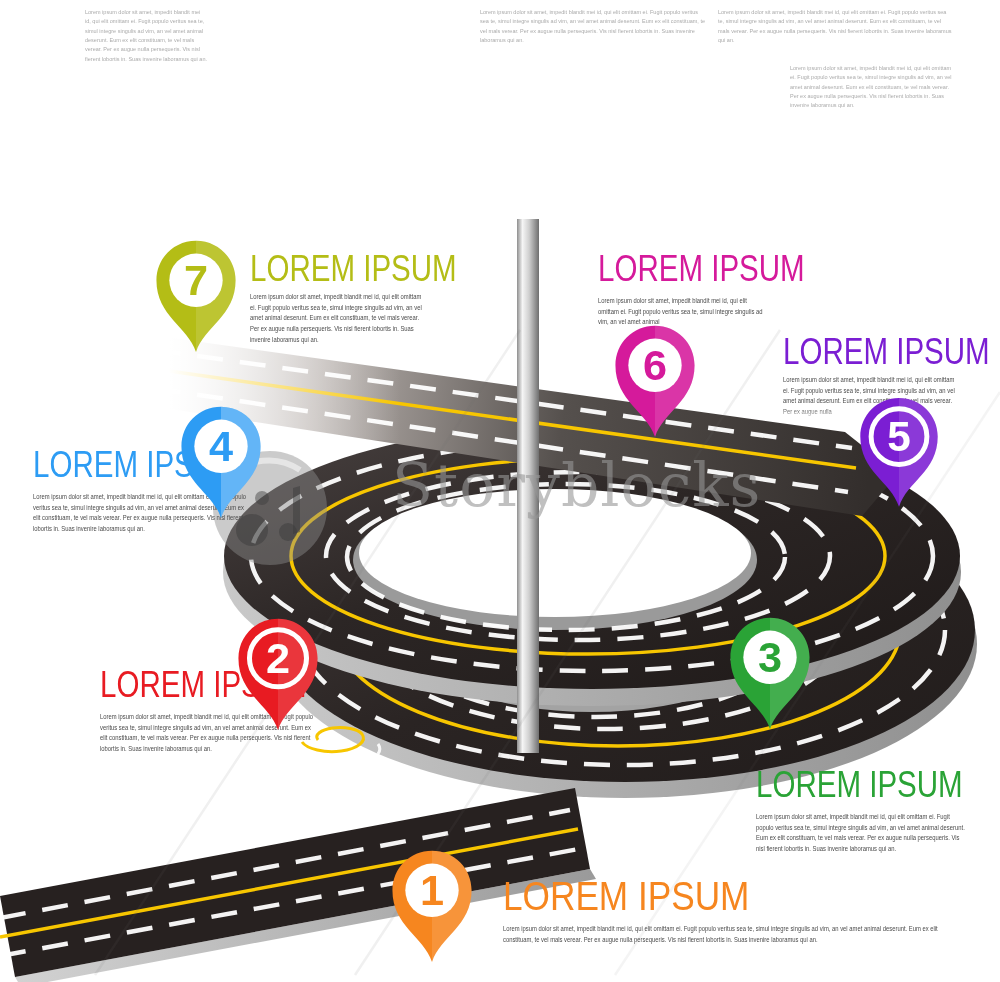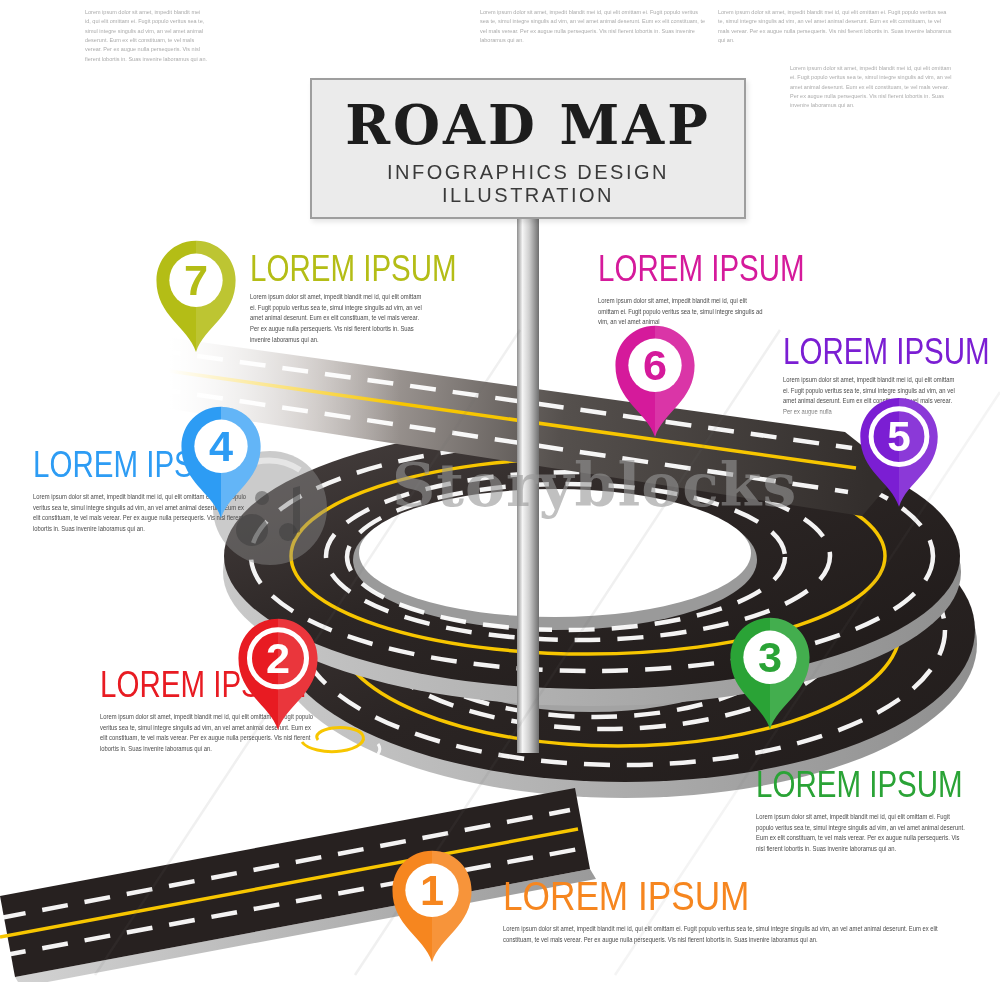--- a/index.html
+++ b/index.html
@@ -37,21 +37,21 @@
         transform:scaleX(.82);transform-origin:0 0;white-space:nowrap;font-weight:400;}
   .item-body{position:absolute;z-index:5;font-size:7.5px;line-height:1.42;color:#4b4b4b;
         transform:scaleX(.78);transform-origin:0 0;}
   .fade-bottom{max-height:44px;overflow:hidden;}
   .fade-wrap{position:absolute;z-index:5;}
   .fade-wrap::after{content:"";position:absolute;left:0;right:0;bottom:0;height:13px;
         background:linear-gradient(rgba(255,255,255,0),#fff);}
 
   
   .wm-text{position:absolute;left:392px;top:450px;z-index:4;
-        font-family:"DejaVu Serif",serif;font-weight:bold;font-size:60px;
+        font-family:"DejaVu Serif",serif;font-weight:normal;font-size:60px;
         letter-spacing:1px;color:rgba(150,150,150,.60);}
   
   .decor{position:absolute;z-index:2;font-size:5.5px;line-height:1.7;color:#ababab;
         overflow:hidden;}
 </style>
 </head>
 <body>
 
 <div id="stage">
 
@@ -152,24 +152,20 @@
     </g>
   </svg>
 
   <div class="wm-text">Storyblocks</div>
 
   <div class="decor" style="left:85px;top:8px;width:122px;height:92px;">Lorem ipsum dolor sit amet, impedit blandit mei id, qui elit omittam ei. Fugit populo veritus sea te, simul integre singulis ad vim, an vel amet animal deserunt. Eum ex elit constituam, te vel mals verear. Per ex augue nulla persequeris. Vis nisl fierent lobortis in. Suas invenire laboramus qui an.</div>
   <div class="decor" style="left:480px;top:8px;width:225px;height:42px;">Lorem ipsum dolor sit amet, impedit blandit mei id, qui elit omittam ei. Fugit populo veritus sea te, simul integre singulis ad vim, an vel amet animal deserunt. Eum ex elit constituam, te vel mals verear. Per ex augue nulla persequeris. Vis nisl fierent lobortis in. Suas invenire laboramus qui an.</div>
   <div class="decor" style="left:718px;top:8px;width:235px;height:52px;">Lorem ipsum dolor sit amet, impedit blandit mei id, qui elit omittam ei. Fugit populo veritus sea te, simul integre singulis ad vim, an vel amet animal deserunt. Eum ex elit constituam, te vel mals verear. Per ex augue nulla persequeris. Vis nisl fierent lobortis in. Suas invenire laboramus qui an.</div>
   <div class="decor" style="left:790px;top:64px;width:165px;height:68px;">Lorem ipsum dolor sit amet, impedit blandit mei id, qui elit omittam ei. Fugit populo veritus sea te, simul integre singulis ad vim, an vel amet animal deserunt. Eum ex elit constituam, te vel mals verear. Per ex augue nulla persequeris. Vis nisl fierent lobortis in. Suas invenire laboramus qui an.</div>
 
-  <div class="sign">
-    <div class="sign-title">ROAD MAP</div>
-    <div class="sign-sub">INFOGRAPHICS DESIGN ILLUSTRATION</div>
-  </div>
 
   <div class="pin pin-disc" style="left: 150px; top: 235px; color: rgb(180, 189, 22);">
     <svg viewBox="0 0 100 130">
         <path class="pin-body" d="M50 127 C41 99 7 88 7 49 C7 25 26 6 50 6 C74 6 93 25 93 49 C93 88 59 99 50 127 Z"></path>
         <path class="pin-gloss" d="M50 6 C74 6 93 25 93 49 C93 88 59 99 50 127 Z"></path>
         <circle class="pin-disc-circle" cx="50" cy="49" r="29"></circle>
         <text class="pin-num" x="50" y="65">7</text>
       </svg>
   </div>
 

